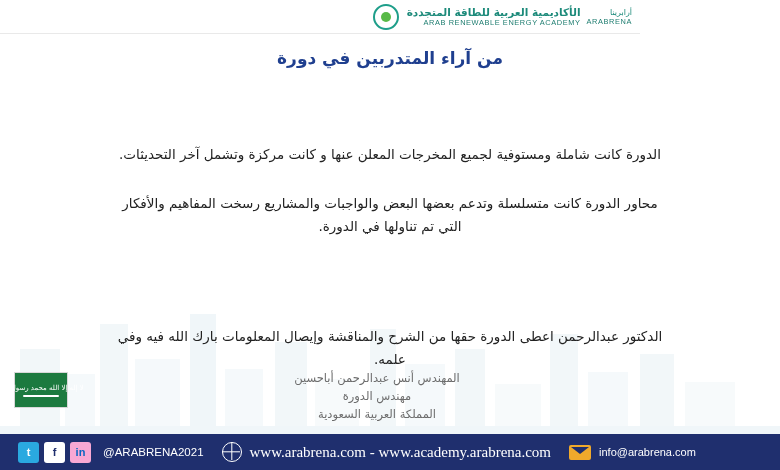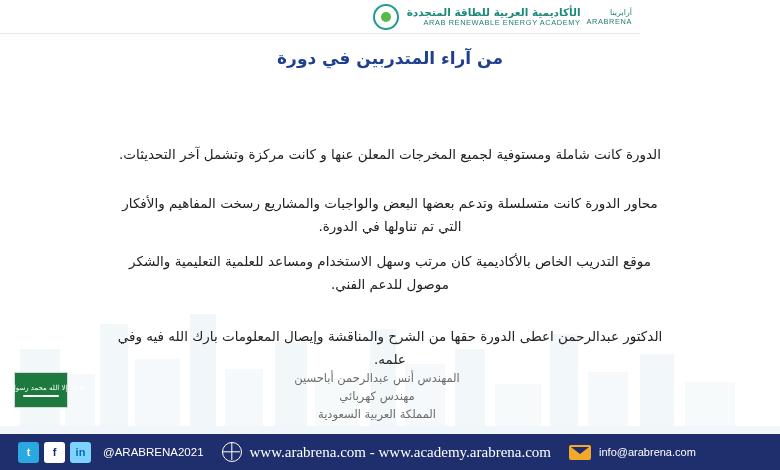--- a/index.html
+++ b/index.html
@@ -129,21 +129,21 @@
     direction:ltr;
   }
   .sicon {
     width:21px; height:21px; border-radius:3px;
     display:flex; align-items:center; justify-content:center;
     font-size:11px; font-weight:bold; color:#ffffff;
     font-family:"Liberation Sans", sans-serif;
   }
   .tw { background:#2aa9e0; }
   .fb { background:#ffffff; color:#1f2f6e; }
-  .li { background:#7dd3fc; color:#0a66c2; }
+  .li { background:#f9a8d4; color:#0a66c2; }
   .handle {
     font-family:"Liberation Sans", sans-serif;
     font-size:11.5px; color:#ffffff; direction:ltr;
     margin-left:4px;
   }
   .globe {
     width:20px; height:20px; border-radius:50%;
     border:1.6px solid #ffffff; margin-left:18px; position:relative;
   }
   .globe:before {
@@ -217,26 +217,25 @@
       <rect x="588" y="118" width="40" height="62" fill="#b5d3e2"></rect>
       <rect x="640" y="100" width="34" height="80" fill="#9fc6d8"></rect>
       <rect x="685" y="128" width="50" height="52" fill="#c3dbe8"></rect>
       <rect x="0" y="172" width="780" height="8" fill="#8fbdd2"></rect>
     </svg>
 
     <div class="title1">من آراء المتدربين في دورة</div>
 
     <div class="para p1">الدورة كانت شاملة ومستوفية لجميع المخرجات المعلن عنها و كانت مركزة وتشمل آخر التحديثات.</div>
     <div class="para p2">محاور الدورة كانت متسلسلة وتدعم بعضها البعض والواجبات والمشاريع رسخت المفاهيم والأفكار التي تم تناولها في الدورة.</div>
-    <div class="para p3">موقع التدريب الخاص بالأكاديمية كان مرتب وسهل الاستخدام ومساعد للعلمية التعليمية والشكر موصول للدعم الفني.</div>
     <div class="para p4">الدكتور عبدالرحمن اعطى الدورة حقها من الشرح والمناقشة وإيصال المعلومات بارك الله فيه وفي علمه.</div>
 
     <div class="sign sign1">
       <div>المهندس أنس عبدالرحمن أباحسين</div>
-      <div>مهندس كهربائي</div>
+      <div>مهندس الدورة</div>
       <div>المملكة العربية السعودية</div>
     </div>
 
     <div class="flag">
       <div class="shahada">لا إله إلا الله محمد رسول الله</div>
       <div class="sword"></div>
     </div>
   </div>
 
   <div class="footer">

